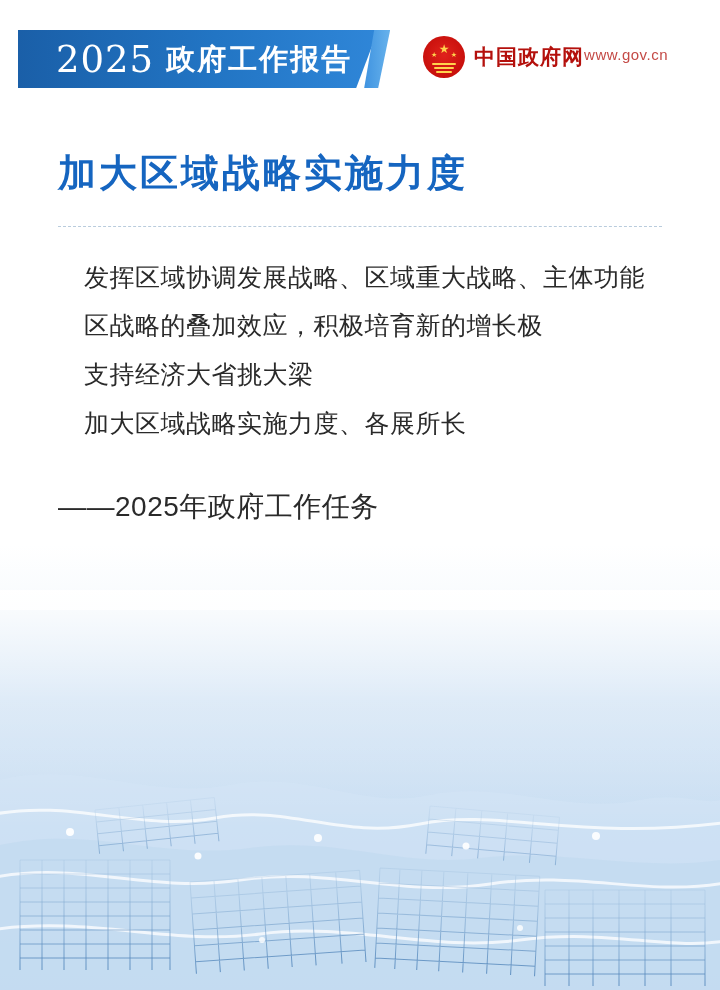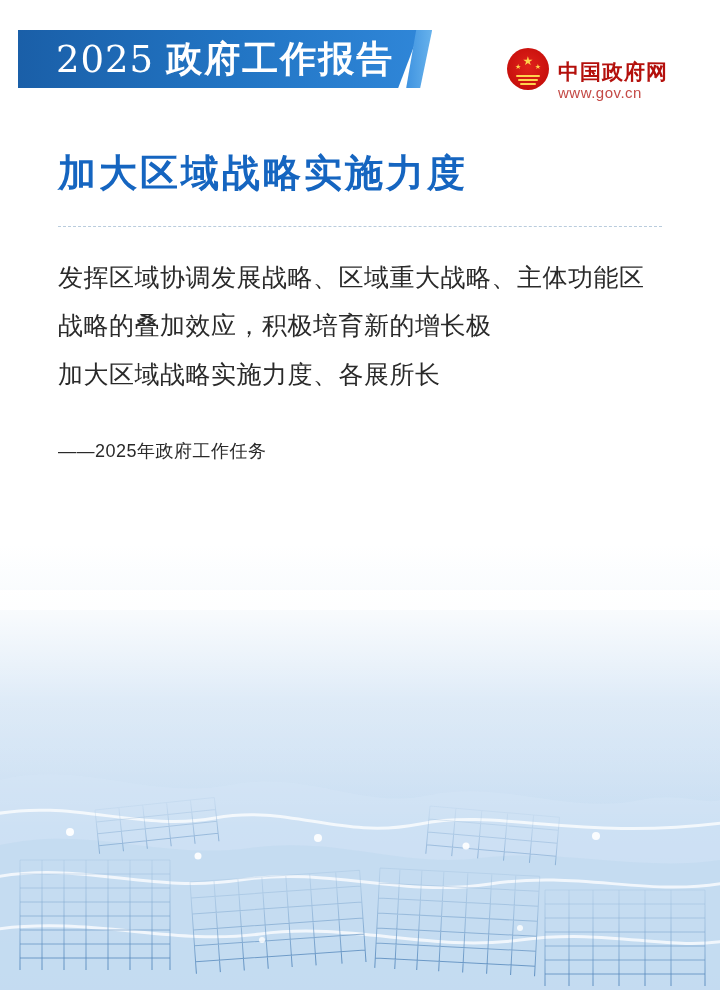--- a/index.html
+++ b/index.html
@@ -49,21 +49,21 @@
     min-width: 330px;
   }
   .ribbon .year {
     font-family: "DejaVu Serif", "Liberation Serif", serif;
     font-size: 37px;
     letter-spacing: 1px;
     font-weight: 400;
     line-height: 1;
   }
   .ribbon .rep {
-    font-size: 36px;
+    font-size: 29px;
     font-weight: 700;
     margin-left: 12px;
     letter-spacing: 2px;
     line-height: 1;
   }
   .ribbon-tail {
     width: 26px; height: 58px;
     background: linear-gradient(90deg, #3f93e0 0%, #67b2ec 100%);
     clip-path: polygon(10px 0, 100% 0, calc(100% - 12px) 100%, 0 100%);
     margin-left: -14px;
@@ -95,21 +95,21 @@
   .emblem .bar {
     position: absolute;
     left: 9px; right: 9px;
     height: 2px;
     background: #ffd34d;
     border-radius: 1px;
   }
   .emblem .b1 { bottom: 13px; }
   .emblem .b2 { bottom: 9px; left: 11px; right: 11px; }
   .emblem .b3 { bottom: 5px; left: 13px; right: 13px; }
-  .gov-text { display: flex; flex-direction: column; line-height: 1.1; margin-top: 24px; }
+  .gov-text { display: flex; flex-direction: row; line-height: 1.1; }
   .gov-text .cn {
     font-size: 21px; font-weight: 700; color: #b4100c; letter-spacing: 1px;
   }
   .gov-text .en {
     font-size: 15px; color: #c44a46; letter-spacing: 0.5px; margin-top: 2px;
   }
   
   .content {
     position: relative;
     padding: 0 58px;
@@ -126,25 +126,26 @@
   .divider {
     margin: 28px 0 26px 0;
     border-top: 1px dashed #b9ccdd;
     height: 0;
   }
   .body-text {
     color: #2a2a2a;
     font-size: 25px;
     line-height: 1.95;
     letter-spacing: 0.5px;
+    margin-left: 26px;
   }
   .para { margin: 0 0 0 0; }
   .source {
     margin-top: 40px;
-    font-size: 18px;
+    font-size: 28px;
     color: #2a2a2a;
     letter-spacing: 0.5px;
   }
 </style>
 </head>
 <body>
 
 <div class="poster">
 
   <div class="map-bg">
@@ -231,18 +232,19 @@
       <span class="cn">中国政府网</span>
       <span class="en">www.gov.cn</span>
     </div>
   </div>
 
   <div class="content">
     <h1 class="title">加大区域战略实施力度</h1>
     <div class="divider"></div>
     <div class="body-text">
       <p class="para">发挥区域协调发展战略、区域重大战略、主体功能区战略的叠加效应，积极培育新的增长极</p>
+      <p class="para">支持经济大省挑大梁</p>
       <p class="para">加大区域战略实施力度、各展所长</p>
     </div>
     <div class="source">——2025年政府工作任务</div>
   </div>
 
 </div>
 
 </body></html>

